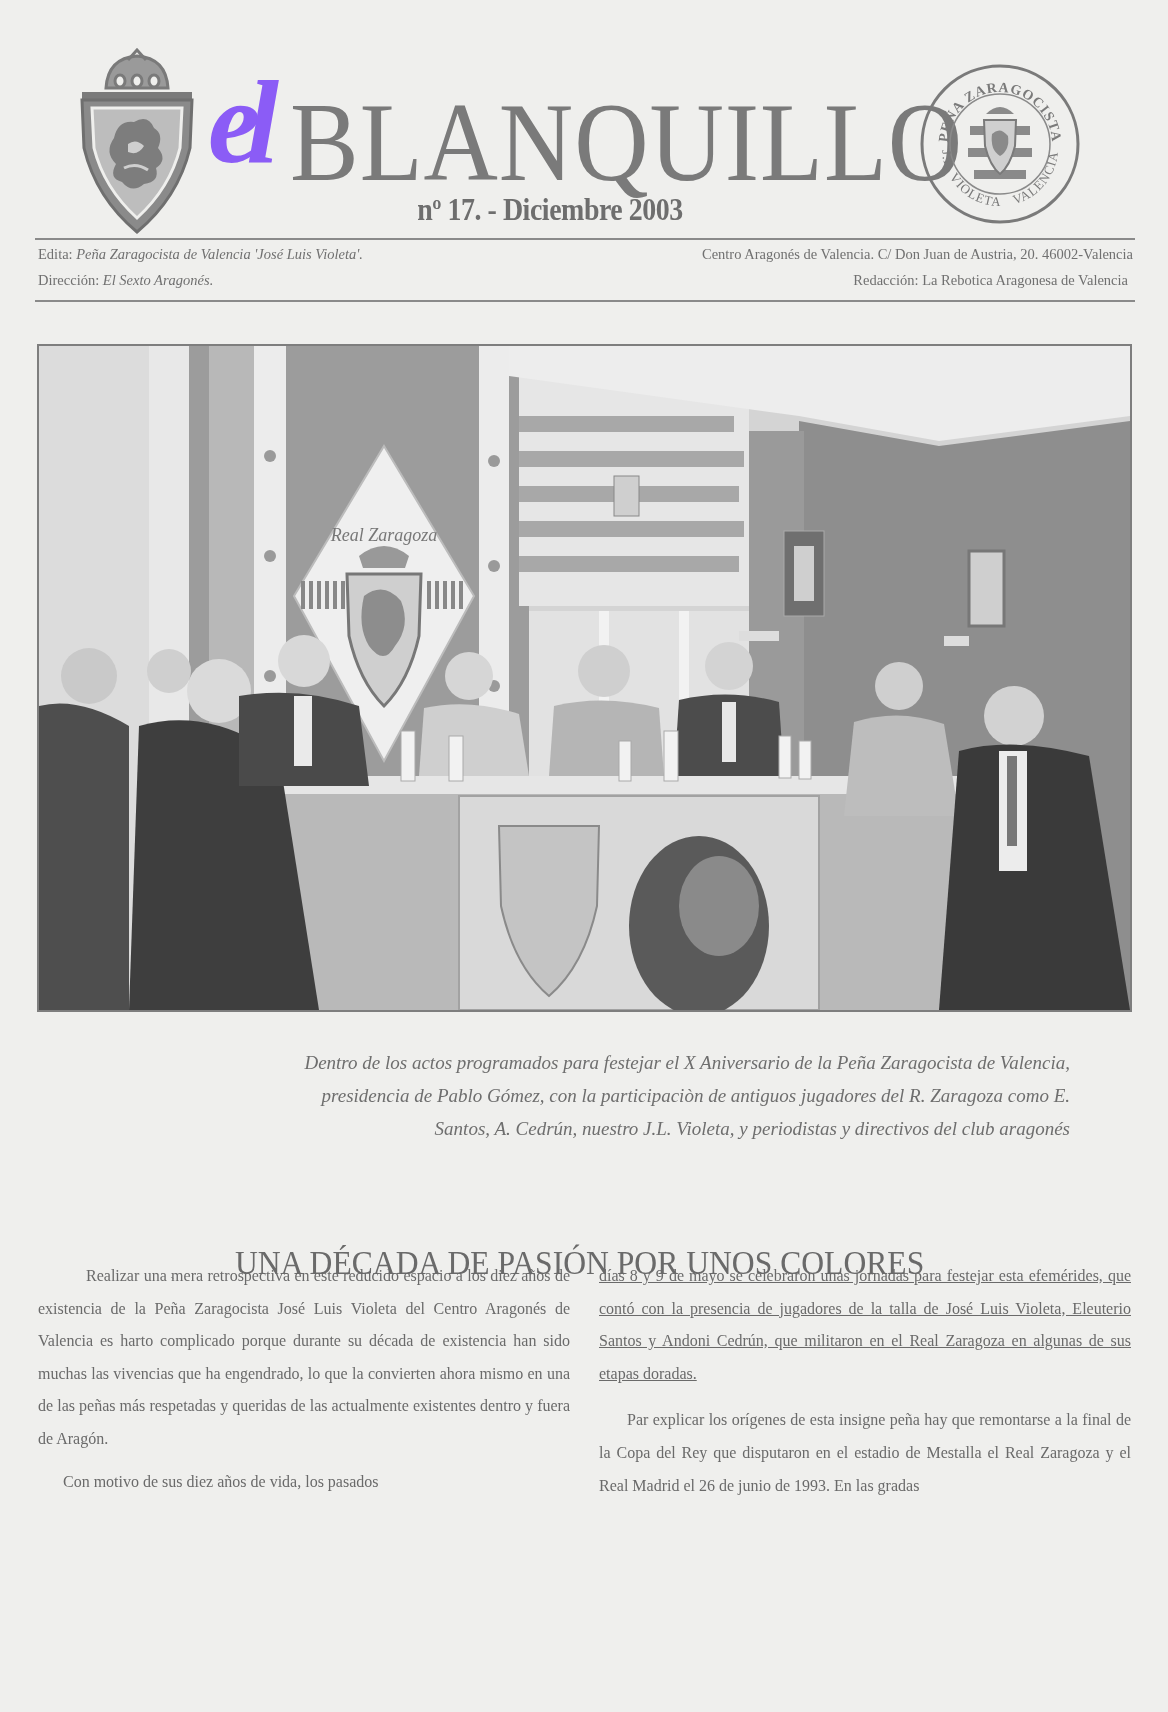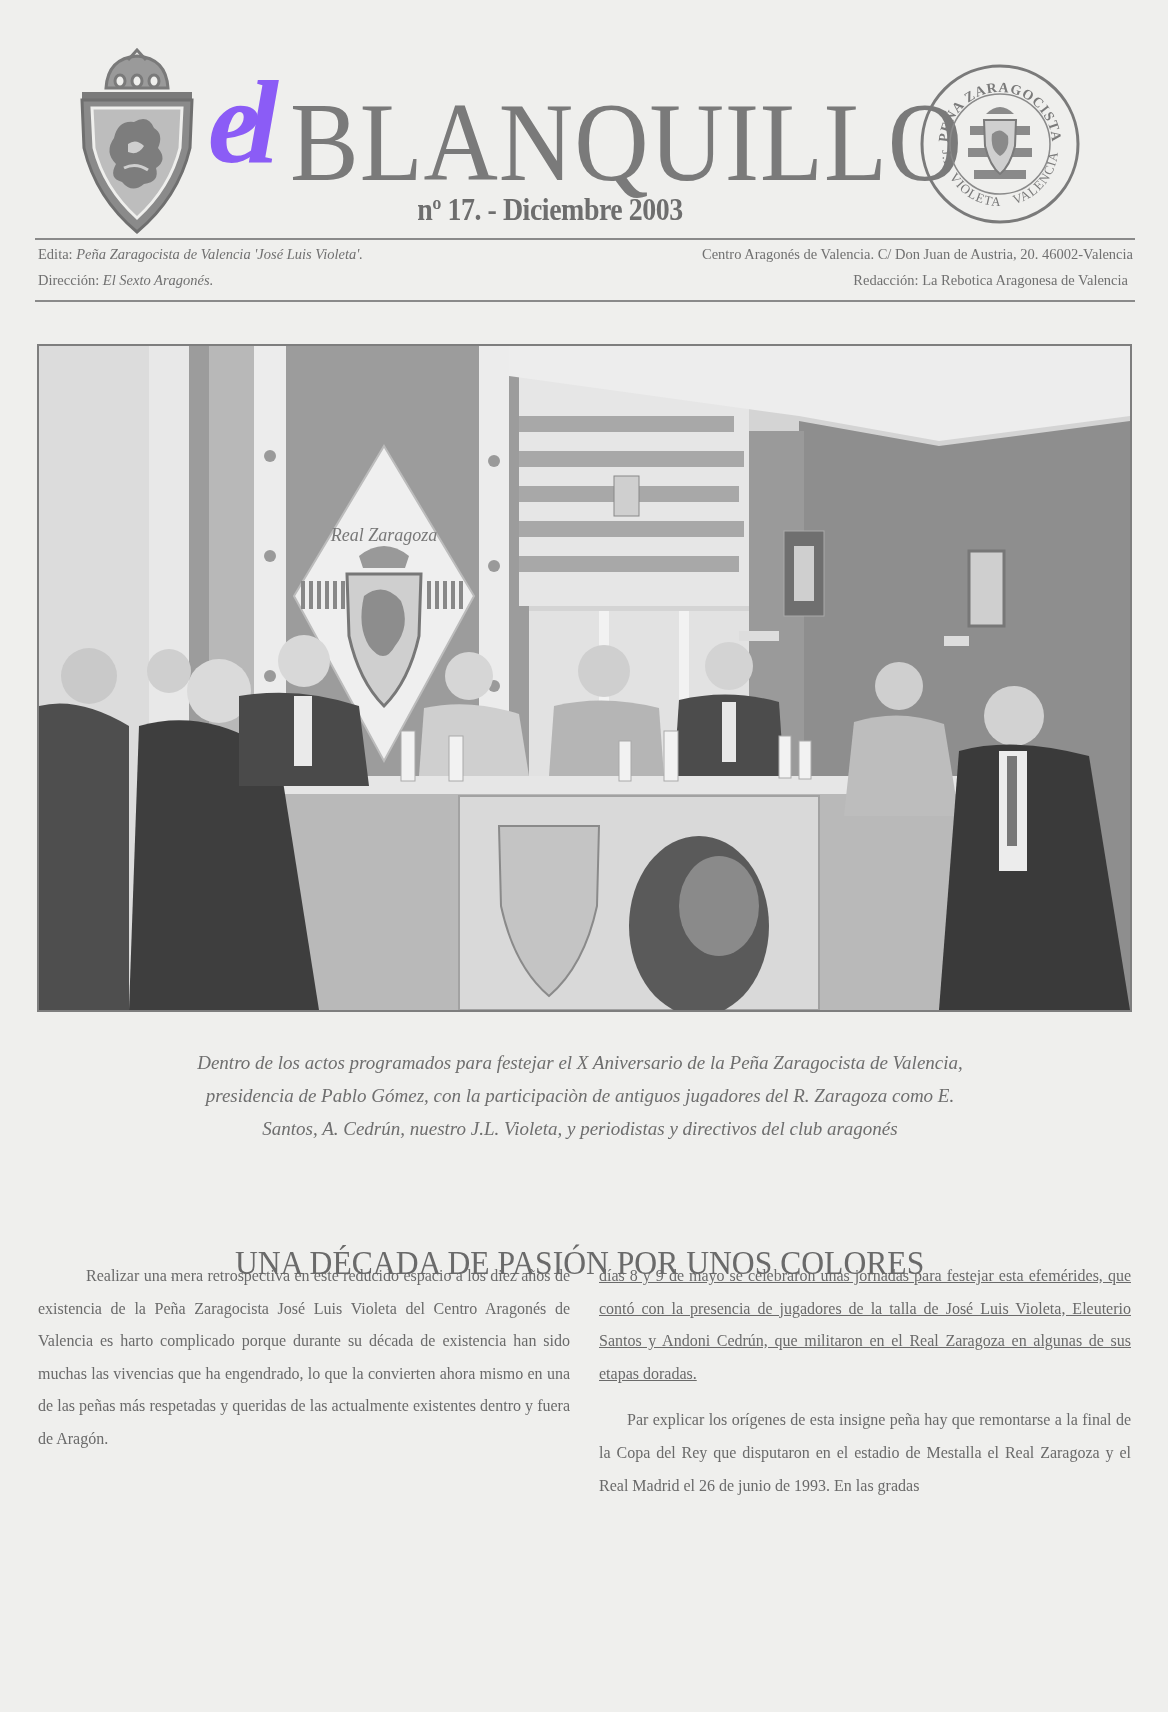--- a/index.html
+++ b/index.html
@@ -47,21 +47,21 @@
   
   #photo {
     left:37px; top:344px; width:1095px; height:668px;
     border:2px solid #7e7e7e; box-sizing:border-box; overflow:hidden;
     background:#d6d6d6;
   }
   #photo svg { display:block; }
 
   
   #caption {
-    left:90px; top:1046px; width:980px; text-align:center;
+    left:90px; top:1046px; width:980px; text-align:right;
     font-style:italic; font-size:19px; line-height:33px; color:#6e6e6e;
   }
   #caption span { display:block; white-space:nowrap; }
 
   
   #headline-wrap { left:160px; top:1244px; width:840px; text-align:center; }
   #headline-bullet { position:absolute; left:10px; top:20px; font-size:14px; color:#8a8a8a; }
   #headline {
     font-size:34px; color:#6a6a6a; letter-spacing:0px; white-space:nowrap;
     display:inline-block; transform:scaleX(0.93);
@@ -270,18 +270,19 @@
   <span>Santos, A. Cedrún, nuestro J.L. Violeta, y periodistas y directivos del club aragonés</span>
 </div>
 
 <div class="abs" id="headline-wrap">
   <span id="headline-bullet">ˎ</span>
   <span id="headline">UNA DÉCADA DE PASIÓN POR UNOS COLORES</span>
 </div>
 
 <div class="col" id="col-left">
   <p>Realizar una mera retrospectiva en este reducido espacio a los diez años de existencia de la Peña Zaragocista José Luis Violeta del Centro Aragonés de Valencia es harto complicado porque durante su década de existencia han sido muchas las vivencias que ha engendrado, lo que la convierten ahora mismo en una de las peñas más respetadas y queridas de las actualmente existentes dentro y fuera de Aragón.</p>
+  <p style="text-align:left; text-indent:25px;">Con motivo de sus diez años de vida, los pasados</p>
 </div>
 
 <div class="col" id="col-right">
   <p class="cont">días 8 y 9 de mayo se celebraron unas jornadas para festejar esta efemérides, que contó con la presencia de jugadores de la talla de José Luis Violeta, Eleuterio Santos y Andoni Cedrún, que militaron en el Real Zaragoza en algunas de sus etapas doradas.</p>
   <p class="ind">Par explicar los orígenes de esta insigne peña hay que remontarse a la final de la Copa del Rey que disputaron en el estadio de Mestalla el Real Zaragoza y el Real Madrid el 26 de junio de 1993. En las gradas</p>
 </div>
 
 </body></html>

